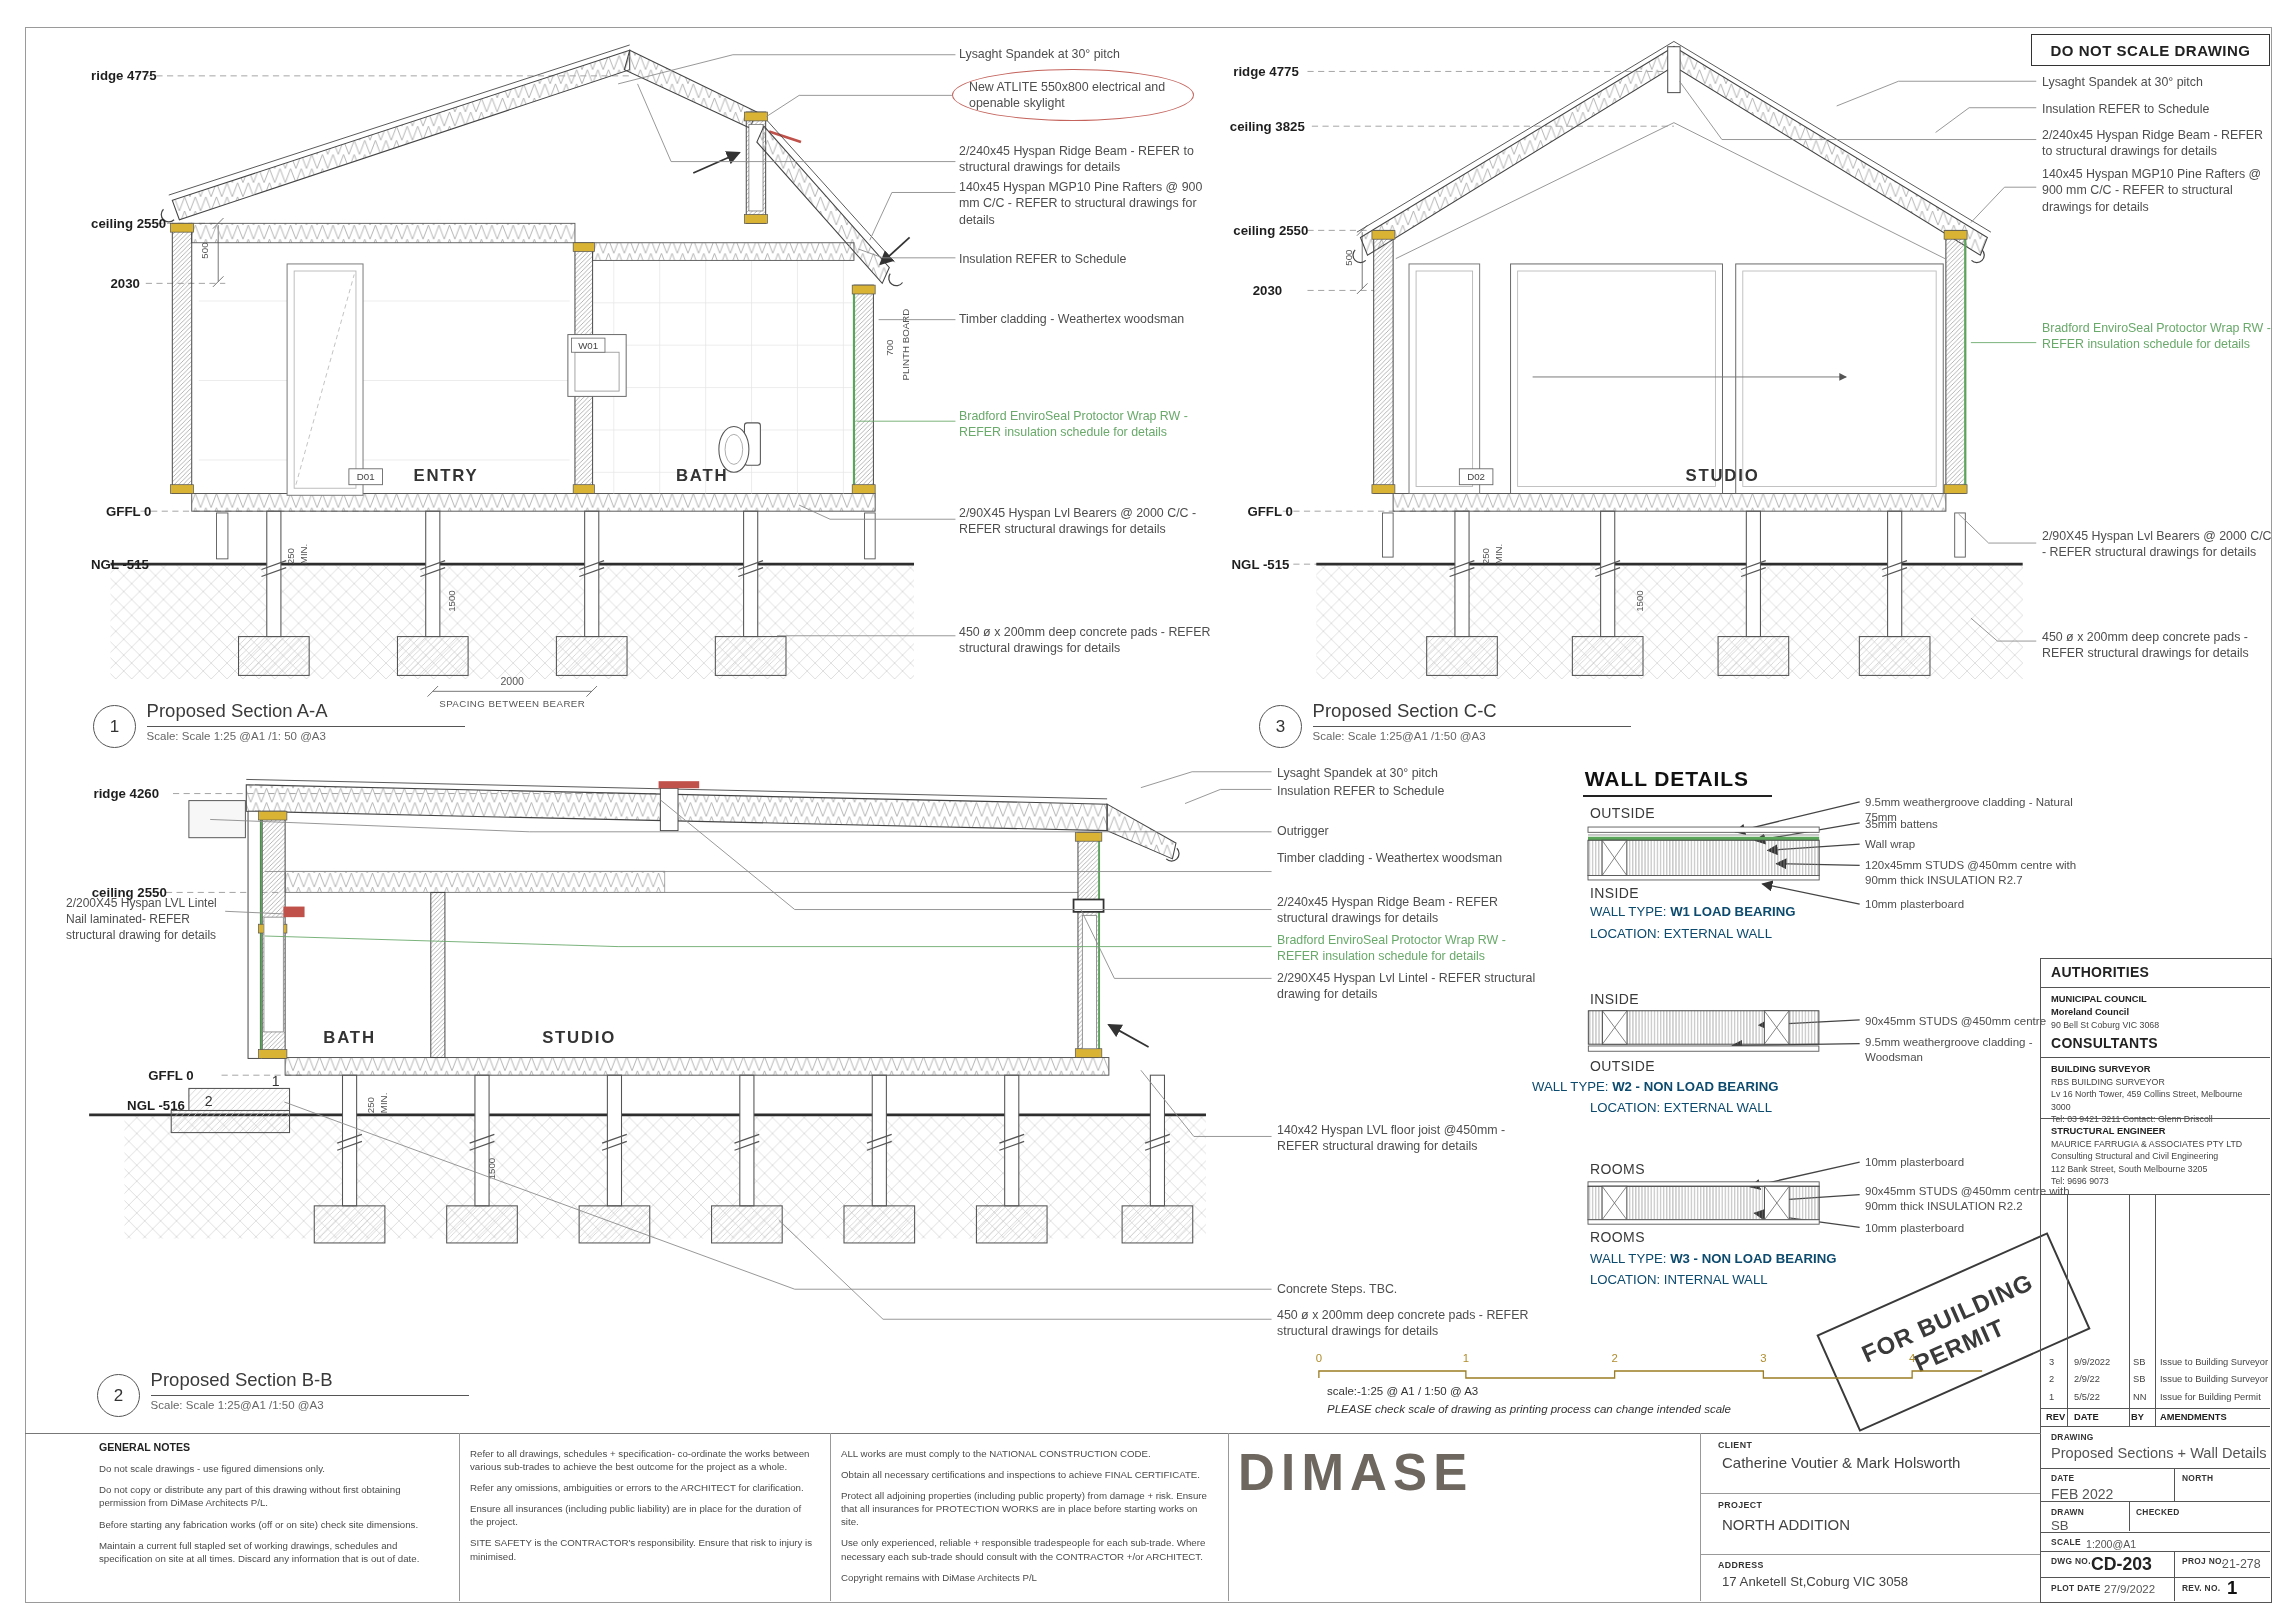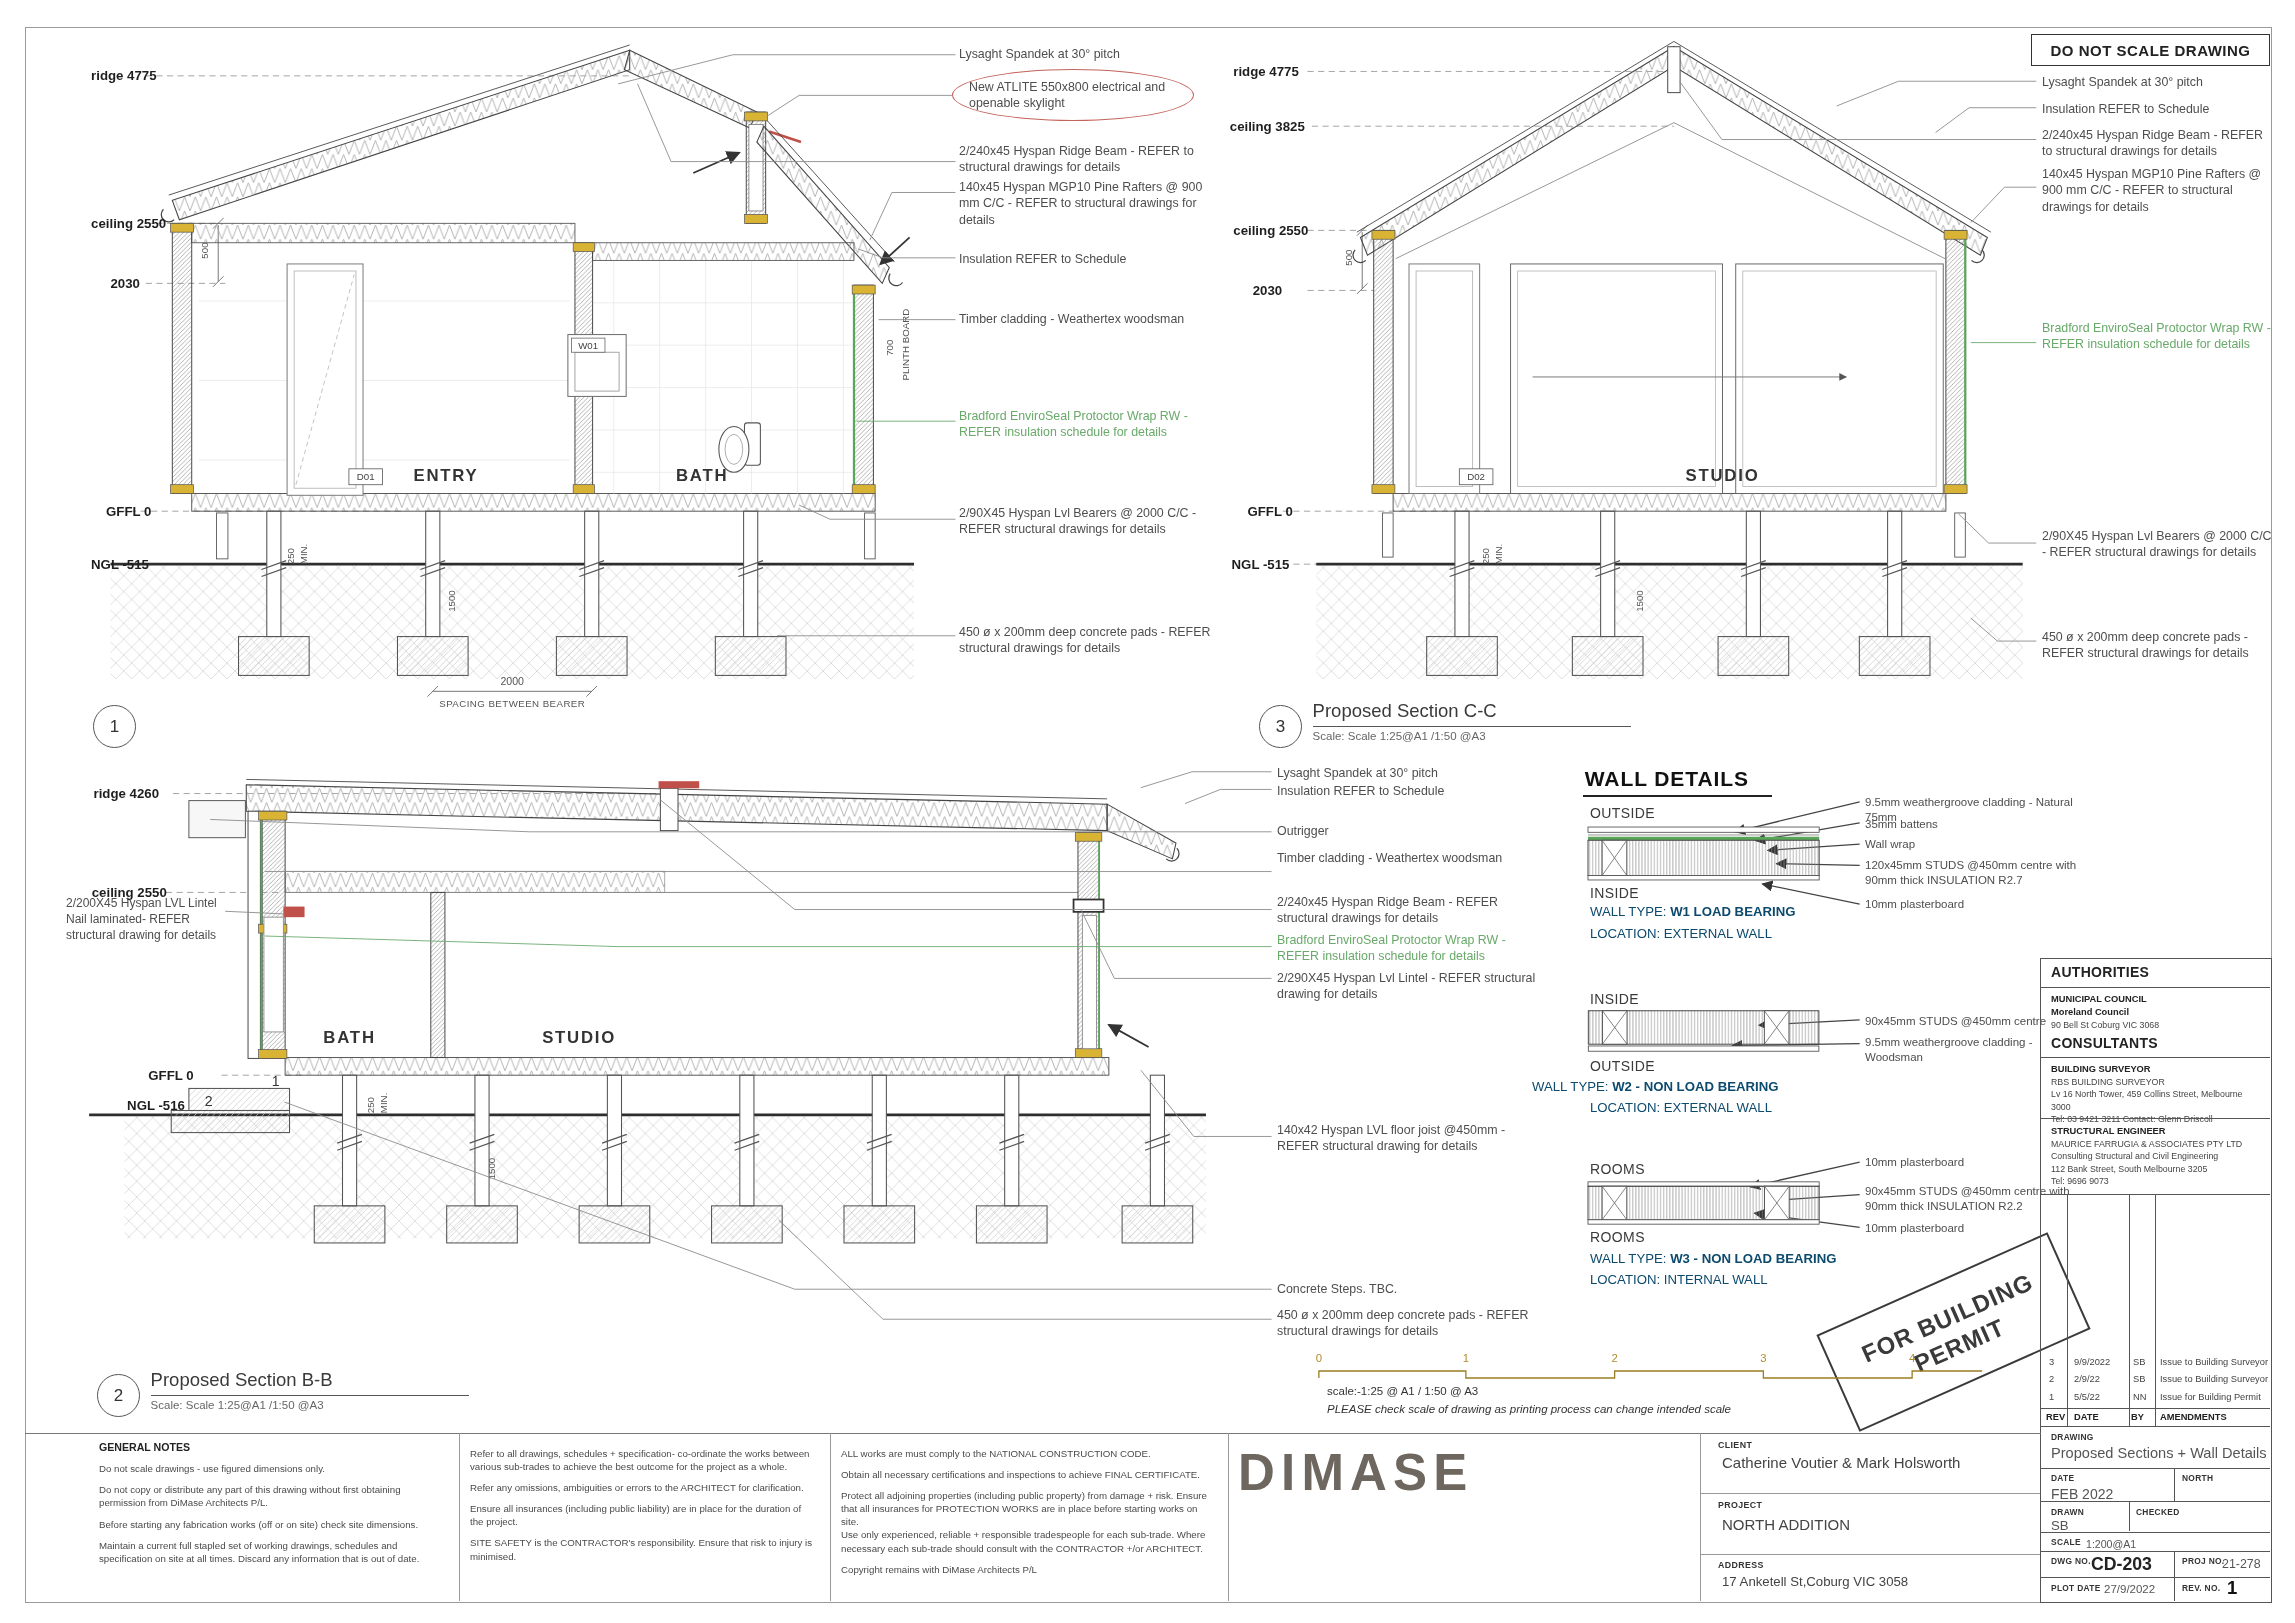--- a/index.html
+++ b/index.html
@@ -494,20 +494,24 @@
 <div class="co" style="left:1277px;top:850px">Timber cladding - Weathertex woodsman</div>
 <div class="co" style="left:1277px;top:894px">2/240x45 Hyspan Ridge Beam - REFER structural drawings for details</div>
 <div class="co green" style="left:1277px;top:932px">Bradford EnviroSeal Protoctor Wrap RW - REFER insulation schedule for details</div>
 <div class="co" style="left:1277px;top:970px">2/290X45 Hyspan Lvl Lintel - REFER structural drawing for details</div>
 <div class="co" style="left:1277px;top:1122px">140x42 Hyspan LVL floor joist @450mm - REFER structural drawing for details</div>
 <div class="co" style="left:1277px;top:1281px">Concrete Steps. TBC.</div>
 <div class="co" style="left:1277px;top:1307px">450 ø x 200mm deep concrete pads - REFER structural drawings for details</div>
 
 <div class="sectitle" style="left:93px;top:700px">
   <div class="circ">1</div>
+  <div>
+        <div class="stn">Proposed Section A-A</div>
+        <div class="sts">Scale: Scale 1:25 @A1 /1: 50 @A3</div>
+      </div>
 </div>
 <div class="sectitle" style="left:1259px;top:700px">
   <div class="circ">3</div>
   <div>
         <div class="stn">Proposed Section C-C</div>
         <div class="sts">Scale: Scale 1:25@A1 /1:50 @A3</div>
       </div>
 </div>
 <div class="sectitle" style="left:97px;top:1369px">
   <div class="circ">2</div>
@@ -692,21 +696,21 @@
 </div>
 <div class="note-col" style="left:470px;top:1447px;width:343px">
   <p>Refer to all drawings, schedules + specification- co-ordinate the works between various sub-trades to achieve the best outcome for the project as a whole.</p>
   <p>Refer any omissions, ambiguities or errors to the ARCHITECT for clarification.</p>
   <p>Ensure all insurances (including public liability) are in place for the duration of the project.</p>
   <p>SITE SAFETY is the CONTRACTOR's responsibility. Ensure that risk to injury is minimised.</p>
 </div>
 <div class="note-col" style="left:841px;top:1447px;width:371px">
   <p>ALL works are must comply to the NATIONAL CONSTRUCTION CODE.</p>
   <p>Obtain all necessary certifications and inspections to achieve FINAL CERTIFICATE.</p>
-  <p style="margin-bottom:0">Protect all adjoining properties (including public property) from damage + risk. Ensure that all insurances for PROTECTION WORKS are in place before starting works on site.</p>
+  <p style="margin-bottom:8px">Protect all adjoining properties (including public property) from damage + risk. Ensure that all insurances for PROTECTION WORKS are in place before starting works on site.</p>
   <p>Use only experienced, reliable + responsible tradespeople for each sub-trade. Where necessary each sub-trade should consult with the CONTRACTOR +/or ARCHITECT.</p>
   <p>Copyright remains with DiMase Architects P/L</p>
 </div>
 
 <div class="brand-top" style="left:1238px;top:1443px">DIMASE</div>
 
 <div class="proj-lbl" style="left:1718px;top:1440px">CLIENT</div>
 <div class="proj-val" style="left:1722px;top:1454px">Catherine Voutier &amp; Mark Holsworth</div>
 <div class="hline" style="left:1700px;top:1493px;width:340px;background:#999"></div>
 <div class="proj-lbl" style="left:1718px;top:1500px">PROJECT</div>

